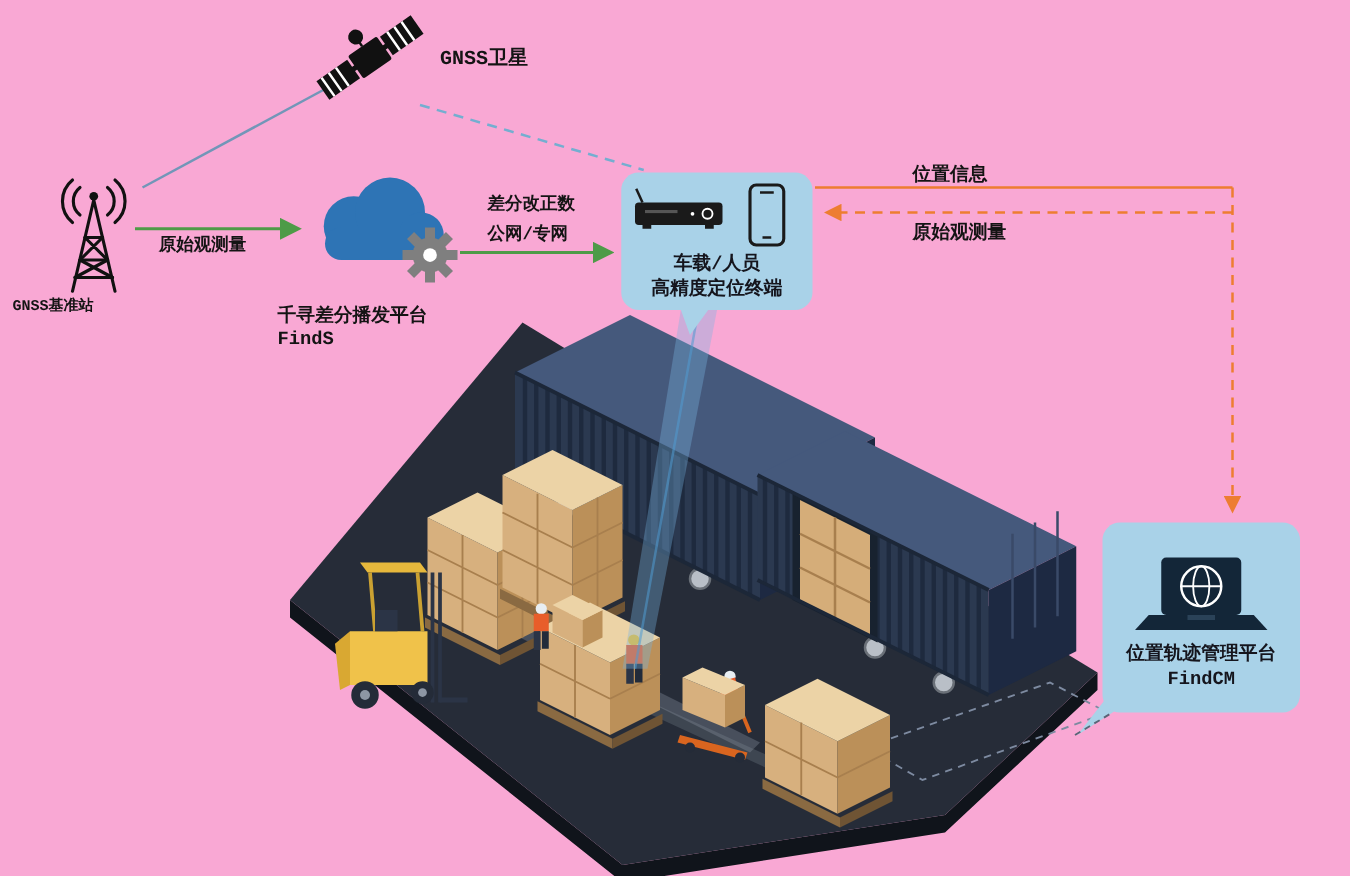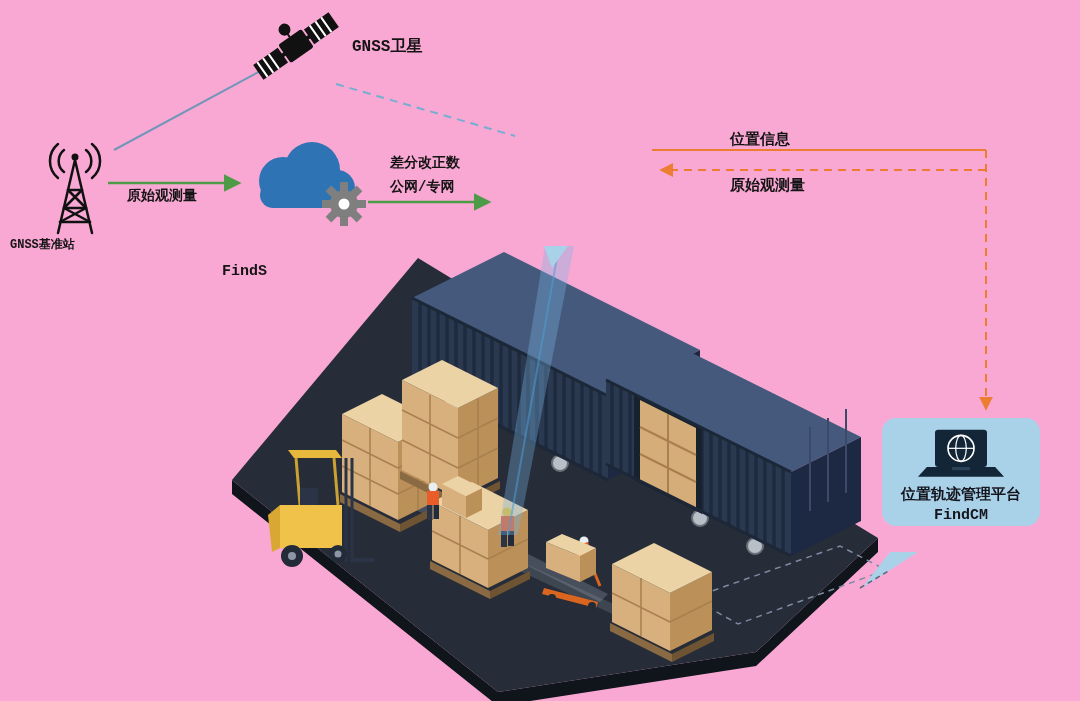--- a/index.html
+++ b/index.html
@@ -222,30 +222,51 @@
     <line x1="860" y1="588" x2="890" y2="570" stroke="#5a6577" stroke-width="1.5" stroke-dasharray="5 4"></line>
   </g>
 </svg>
 
 <div class="label" style="left:352px;top:36px;font-size:16px;">GNSS卫星</div>
 
 <div class="label center" style="left:10px;top:236px;width:140px;font-size:12px;">GNSS基准站</div>
 
 <div class="label center" style="left:127px;top:187px;width:120px;font-size:14px;">原始观测量</div>
 
+<div class="label center" style="left:222px;top:243px;width:168px;font-size:15px;">千寻差分播发平台</div>
 <div class="label center" style="left:222px;top:263px;width:168px;font-size:15px;">FindS</div>
 
 <div class="label" style="left:390px;top:154px;font-size:14px;">差分改正数</div>
 <div class="label" style="left:390px;top:178px;font-size:14px;">公网/专网</div>
 
 <div class="label center" style="left:730px;top:130px;width:140px;font-size:15px;">位置信息</div>
 <div class="label center" style="left:730px;top:176px;width:140px;font-size:15px;">原始观测量</div>
 
-
-<div class="bubble" style="left:882px;top:418px;width:158px;height:108px;">
+<div class="bubble" style="left:497px;top:138px;width:153px;height:110px;">
+  <svg width="140" height="52" viewBox="0 0 140 52" style="margin-top:8px;">
+    <g>
+      <line x1="10" y1="16" x2="5" y2="5" stroke="#1a1a1a" stroke-width="2"></line>
+      <rect x="4" y="16" width="70" height="18" rx="3" fill="#1a1a1a"></rect>
+      <circle cx="62" cy="25" r="4" fill="none" stroke="#fff" stroke-width="1.5"></circle>
+      <circle cx="50" cy="25" r="1.5" fill="#fff"></circle>
+      <rect x="12" y="22" width="26" height="2.5" fill="#555"></rect>
+      <rect x="10" y="34" width="7" height="3" fill="#1a1a1a"></rect>
+      <rect x="60" y="34" width="7" height="3" fill="#1a1a1a"></rect>
+    </g>
+    <g>
+      <rect x="96" y="2" width="27" height="48" rx="5" fill="none" stroke="#1a1a1a" stroke-width="2.5"></rect>
+      <line x1="104" y1="8" x2="115" y2="8" stroke="#1a1a1a" stroke-width="2"></line>
+      <line x1="106" y1="44" x2="113" y2="44" stroke="#1a1a1a" stroke-width="2"></line>
+    </g>
+  </svg>
+  <div class="blabel" style="margin-top:4px;">车载/人员</div>
+  <div class="blabel">高精度定位终端</div>
+</div>
+
+<div class="bubble" style="left:882px;top:418px;width:158px;height:152px;justify-content:center;">
   <svg width="150" height="64" viewBox="0 0 150 64" style="margin-top:10px;">
     <rect x="43" y="2" width="64" height="46" rx="4" fill="#132638"></rect>
     <circle cx="75" cy="25" r="16" fill="none" stroke="#fff" stroke-width="2"></circle>
     <ellipse cx="75" cy="25" rx="6.5" ry="16" fill="none" stroke="#fff" stroke-width="1.5"></ellipse>
     <line x1="59" y1="25" x2="91" y2="25" stroke="#fff" stroke-width="1.5"></line>
     <polygon points="33,48 117,48 128,60 22,60" fill="#132638"></polygon>
     <rect x="64" y="48" width="22" height="4" fill="#2a4258"></rect>
   </svg>
   <div class="blabel" style="margin-top:6px;">位置轨迹管理平台</div>
   <div class="blabel">FindCM</div>

